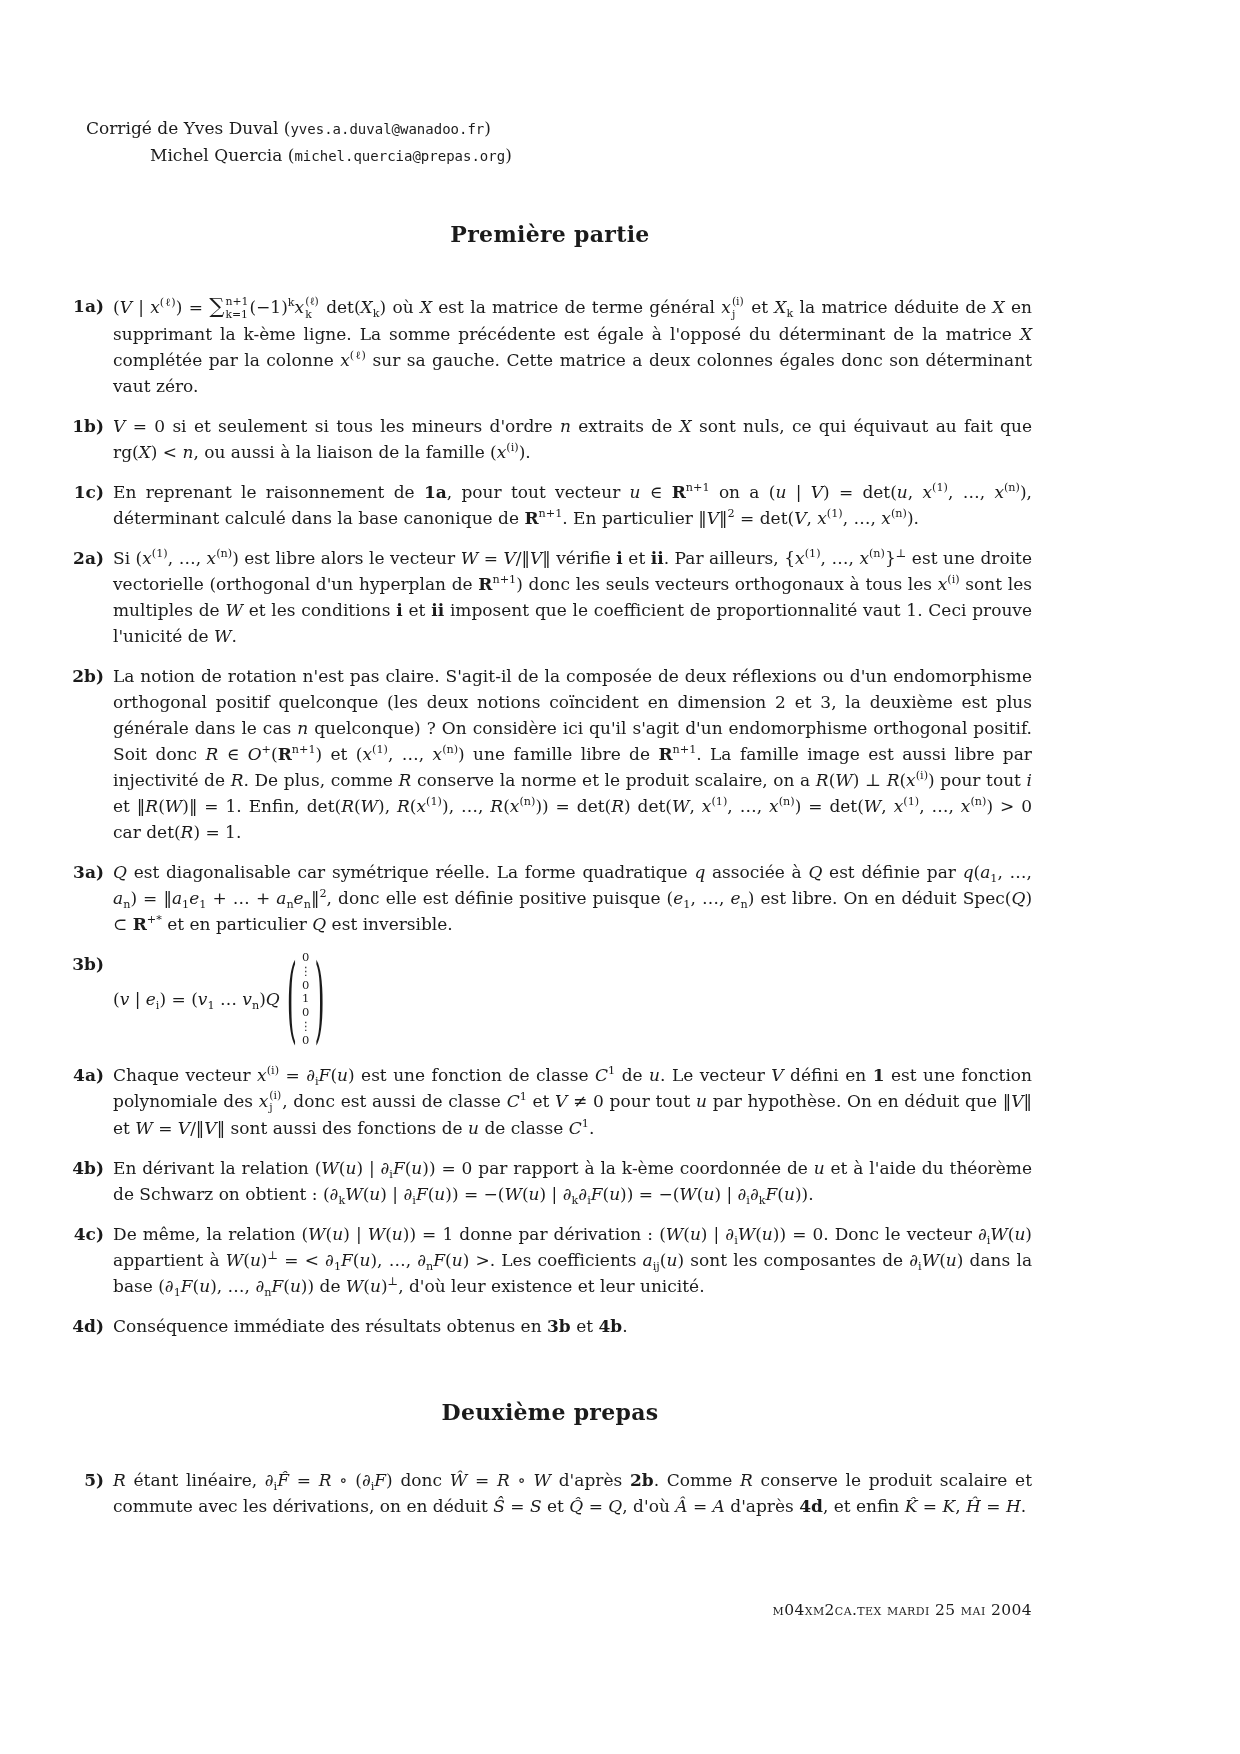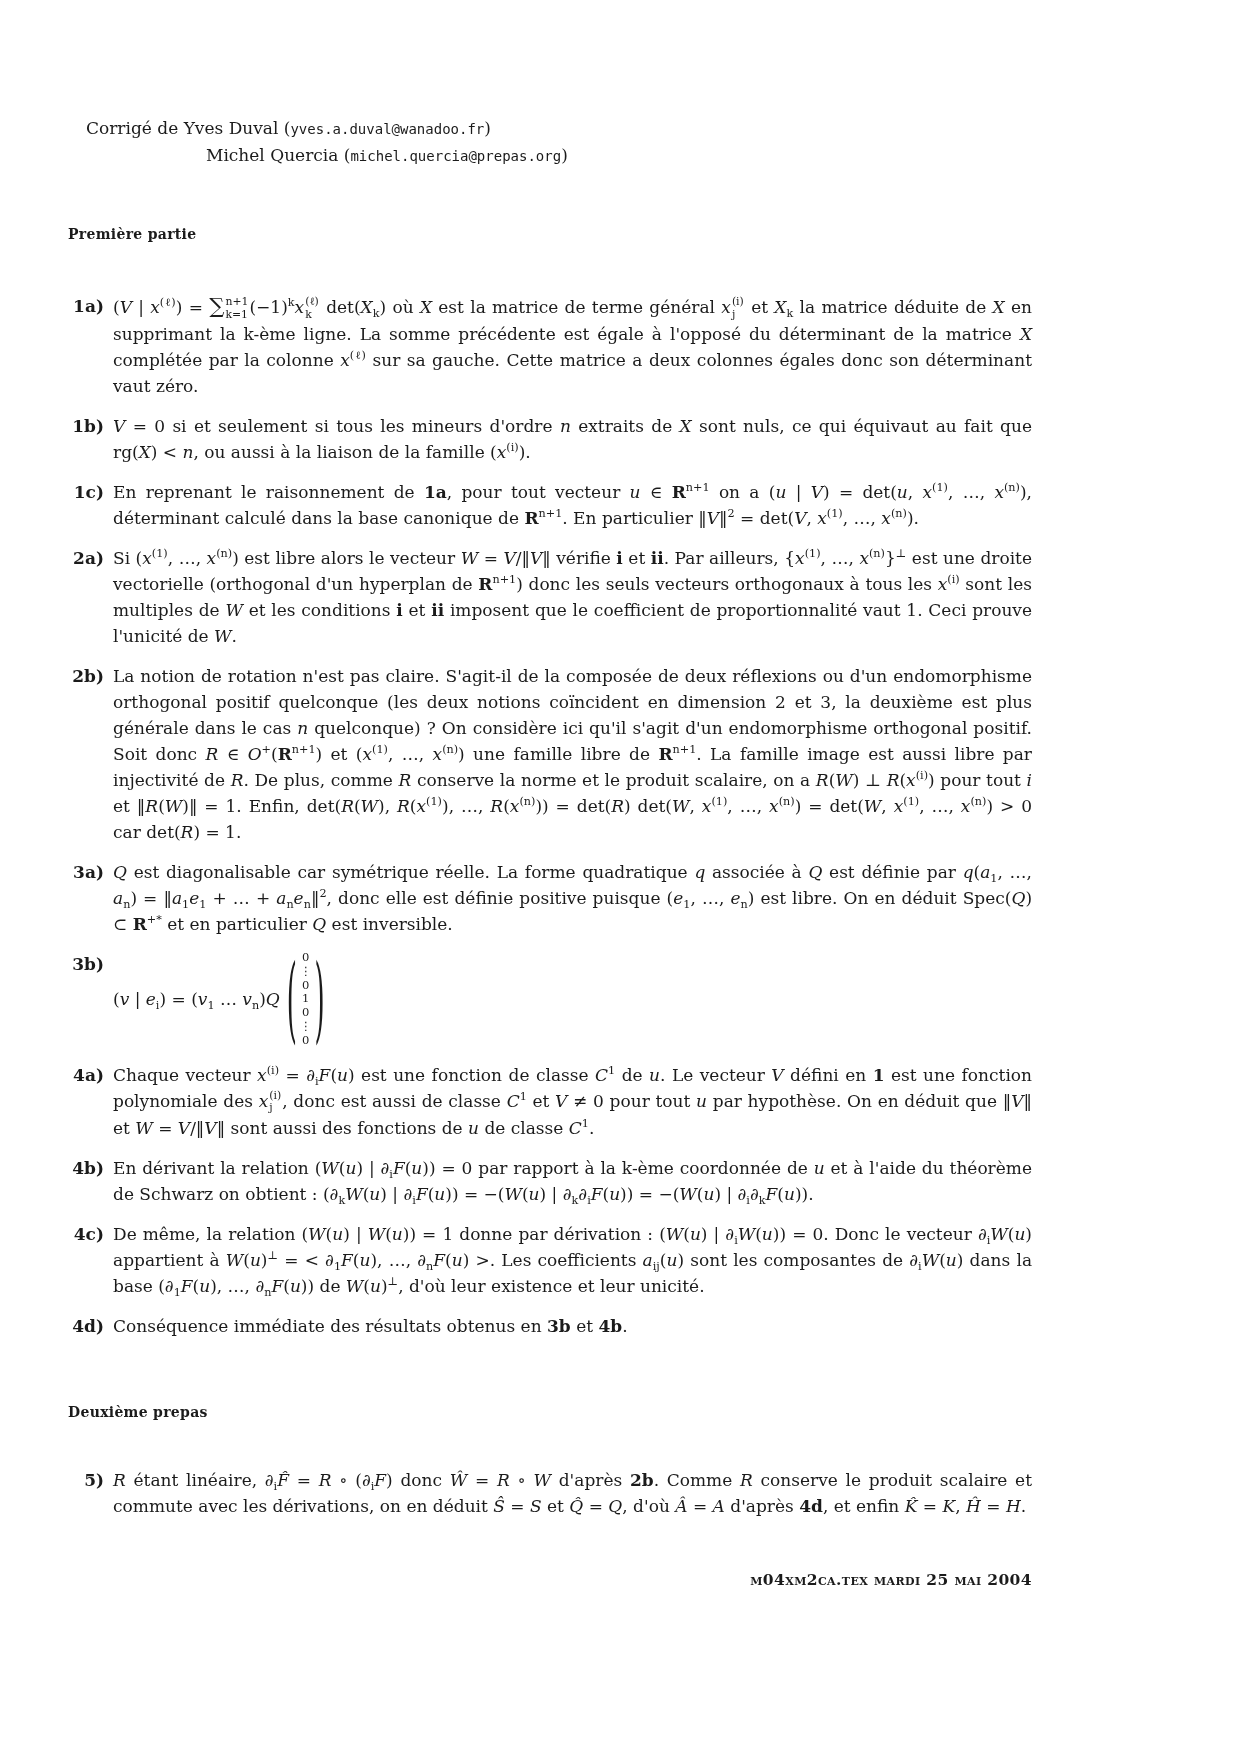--- a/index.html
+++ b/index.html
@@ -4,25 +4,25 @@
 <style>
   html, body { margin:0; padding:0; background:#e8e8e8; }
   .page {
     width:1240px; height:1754px; margin:0 auto; background:#ffffff;
     box-sizing:border-box; padding:115px 208px 0 68px;
     font-family:"DejaVu Serif", serif; font-size:17px; line-height:26px;
     color:#1b1b1b; position:relative; overflow:hidden;
   }
   header { margin-left:18px; }
   .hline { white-space:nowrap; }
-  .indent2 { margin-left:120px; }
+  .indent2 { margin-left:64px; }
   .tt { font-family:"DejaVu Sans Mono", monospace; font-size:14px; }
 
   .part-title {
-    text-align:left; font-size:14px; font-weight:bold;
+    text-align:center; font-size:22px; font-weight:bold;
     margin:52px 0 46px 0; letter-spacing:0.3px;
   }
   #part2-title { margin-top:60px; margin-bottom:42px; }
 
   .item { display:flex; margin-bottom:14px; }
   .label { flex:0 0 36px; text-align:right; font-weight:bold; padding-right:9px; white-space:nowrap; }
   .body  { flex:1; text-align:justify; }
 
   sup { font-size:0.66em; line-height:0; }
   sub { font-size:0.66em; line-height:0; }
@@ -31,22 +31,22 @@
     display:inline-flex; flex-direction:column; align-items:flex-start;
     vertical-align:middle; font-size:0.64em; line-height:1.15; margin:0 1px;
   }
 
   .frow { display:flex; align-items:center; gap:7px; flex-wrap:wrap; text-align:left; }
   .vector { display:inline-flex; align-items:center; }
   .paren { display:inline-block; font-size:26px; line-height:1; transform:scaleY(3.6); transform-origin:center; font-weight:400; }
   .vcol { display:inline-flex; flex-direction:column; align-items:center; font-size:11.5px; line-height:1.2; padding:0 3px; }
 
   .footer {
-    margin-top:48px; text-align:right; font-variant:small-caps;
-    font-size:15.5px; letter-spacing:0.4px;font-weight:bold;
+    margin-top:78px; text-align:right; font-variant:small-caps;
+    font-size:15.5px; letter-spacing:0.4px;
   }
 </style>
 </head>
 <body>
 
 <div class="page">
 
   <header>
     <div class="hline"><span>Corrigé de Yves Duval (</span><span class="tt">yves.a.duval@wanadoo.fr</span><span>)</span></div>
     <div class="hline indent2"><span>Michel Quercia (</span><span class="tt">michel.quercia@prepas.org</span><span>)</span></div>

